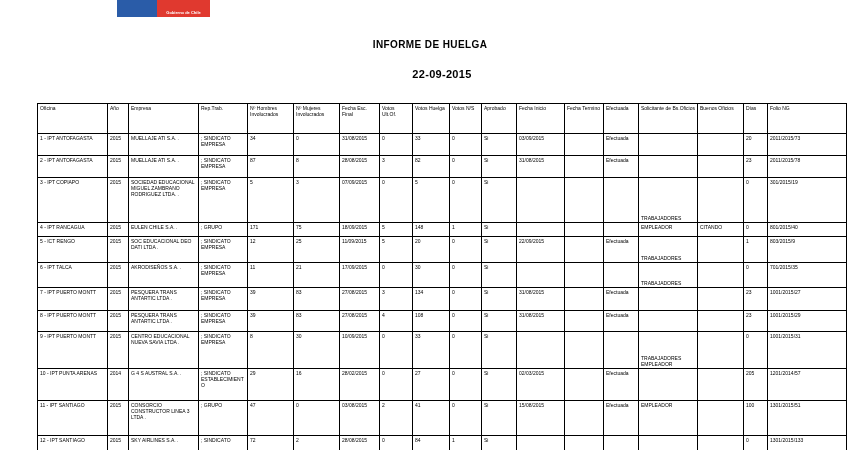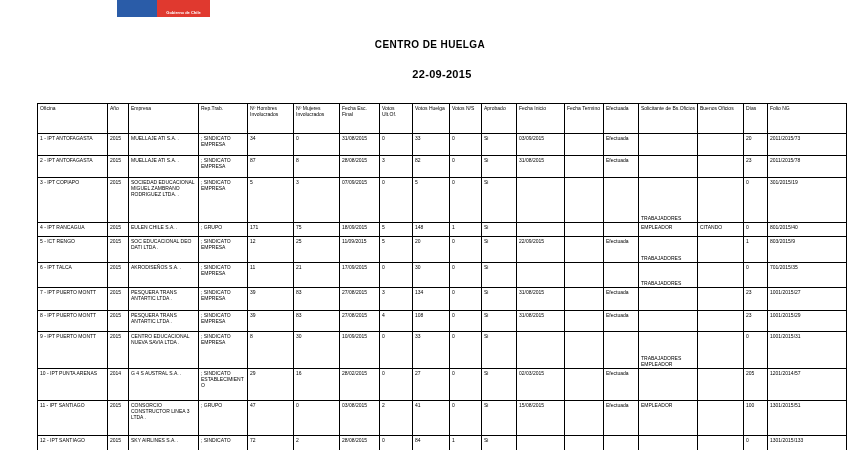--- a/index.html
+++ b/index.html
@@ -28,21 +28,21 @@
 </head>
 <body>
 
 <div class="logo">
   <div class="logo-blue" style="background: rgb(42, 92, 168);"></div>
   <div class="logo-red" style="background: rgb(224, 57, 47);">
     <span>Gobierno de Chile</span>
   </div>
 </div>
 
-<div class="title">CENTRO DE HUELGA</div>
+<div class="title">INFORME DE HUELGA</div>
 <div class="date">22-09-2015</div>
 
 <table class="report">
   <colgroup id="cols">
       <col style="width: 70px;">
       <col style="width: 21px;">
       <col style="width: 70px;">
       <col style="width: 49px;">
       <col style="width: 46px;">
       <col style="width: 46px;">

